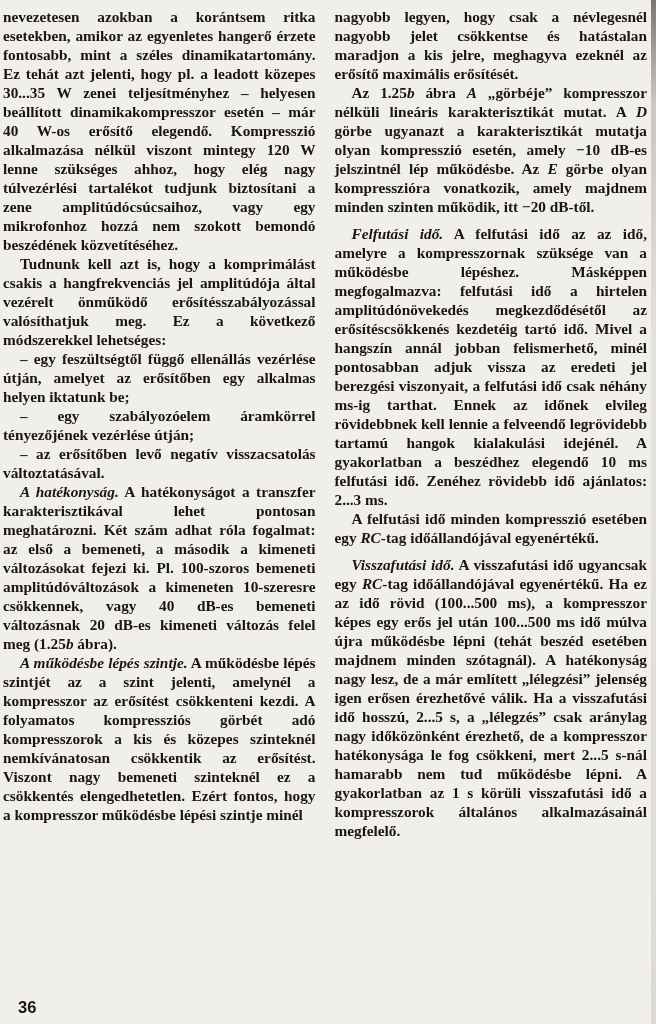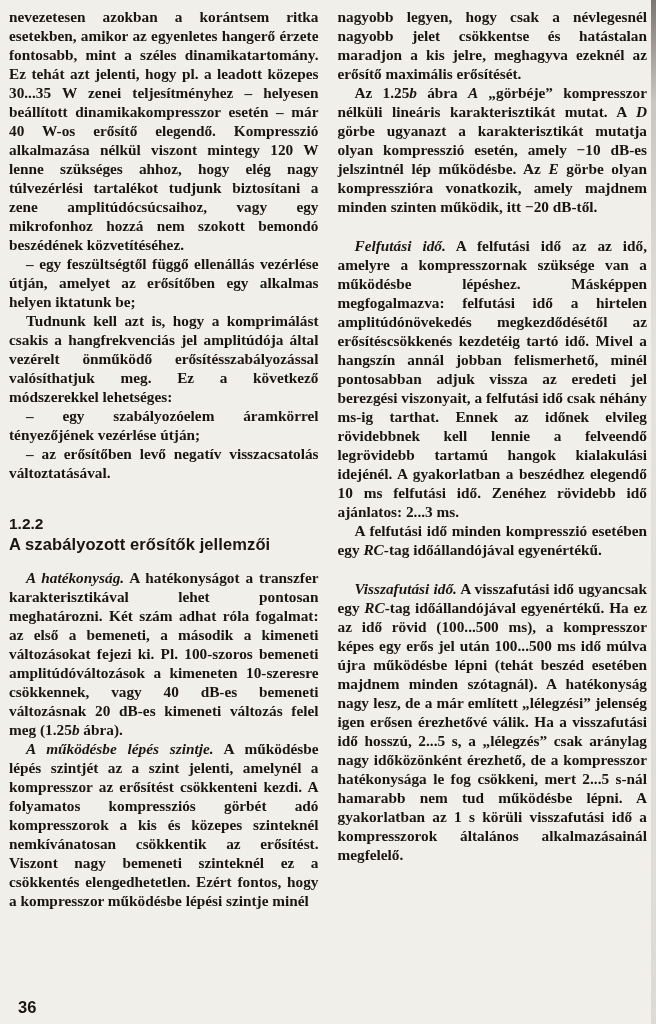--- a/index.html
+++ b/index.html
@@ -2,35 +2,35 @@
 <html lang="hu"><head>
 <meta charset="utf-8">
 <style>
   html, body { margin:0; padding:0; }
   body {
     width:656px; height:1024px; overflow:hidden;
     background:#f1efe9;
   }
   .page {
     position:relative; width:656px; height:1024px; box-sizing:border-box;
-    padding:7px 9px 0 9px;
+    padding:7px 9px 0 3px;
     font-family:"Liberation Serif", serif;
     font-weight:700;
     color:#1a1510;
   }
   .columns { display:flex; gap:19px; }
   .column {
     flex:1 1 0; min-width:0;
     font-size:15.3px; line-height:19px;
     text-align:justify;
     hyphens:auto; -webkit-hyphens:auto;
   }
   p.para { margin:0; }
   p.indent { text-indent:17px; }
-  p.gap-before { margin-top:20px; }
+  p.gap-before { margin-top:8px; }
   .it { font-style:italic; }
   .section-heading {
     margin:32px 0 13px 0;
     font-family:"Liberation Sans", sans-serif;
     font-weight:700;
     text-align:left;
   }
   .heading-number { font-size:15.5px; line-height:19px; }
   .heading-title  { font-size:16.5px; line-height:22px; letter-spacing:0.1px; }
   .page-number {
@@ -48,28 +48,24 @@
     pointer-events:none;
   }
 </style>
 </head>
 <body style="background: rgb(241, 239, 233);">
 
 <div class="page" style="color: rgb(26, 21, 16);">
   <div class="columns">
     <div class="column" lang="hu">
         <p class="para"><span>nevezetesen azokban a korántsem ritka esetekben, amikor az egyenletes hangerő érzete fontosabb, mint a széles dinamikatartomány. Ez tehát azt jelenti, hogy pl. a leadott közepes 30...35 W zenei teljesítményhez – helyesen beállított dinamikakompresszor esetén – már 40 W-os erősítő elegendő. Kompresszió alkalmazása nélkül viszont mintegy 120 W lenne szükséges ahhoz, hogy elég nagy túlvezérlési tartalékot tudjunk biztosítani a zene amplitúdócsúcsaihoz, vagy egy mikrofonhoz hozzá nem szokott bemondó beszédének közvetítéséhez.</span></p>
+        <p class="para indent"><span>Tudnunk kell azt is, hogy a komprimálást csakis a hangfrekvenciás jel amplitúdója által vezérelt önműködő erősítésszabályozással valósíthatjuk meg. Ez a következő módszerekkel lehetséges:</span></p>
         <p class="para indent"><span>– egy feszültségtől függő ellenállás vezérlése útján, amelyet az erősítőben egy alkalmas helyen iktatunk be;</span></p>
-        <p class="para indent"><span>Tudnunk kell azt is, hogy a komprimálást csakis a hangfrekvenciás jel amplitúdója által vezérelt önműködő erősítésszabályozással valósíthatjuk meg. Ez a következő módszerekkel lehetséges:</span></p>
         <p class="para indent"><span>– egy szabályozóelem áramkörrel tényezőjének vezérlése útján;</span></p>
         <p class="para indent"><span>– az erősítőben levő negatív visszacsatolás változtatásával.</span></p>
-        <div class="section-heading">
-          <div class="heading-number">1.2.2</div>
-          <div class="heading-title">A szabályozott erősítők jellemzői</div>
-        </div>
         <p class="para indent"><span class="it">A hatékonyság.</span><span> A hatékonyságot a transzfer karakterisztikával lehet pontosan meghatározni. Két szám adhat róla fogalmat: az első a bemeneti, a második a kimeneti változásokat fejezi ki. Pl. 100-szoros bemeneti amplitúdóváltozások a kimeneten 10-szeresre csökkennek, vagy 40 dB-es bemeneti változásnak 20 dB-es kimeneti változás felel meg (1.25</span><span class="it">b</span><span> ábra).</span></p>
         <p class="para indent"><span class="it">A működésbe lépés szintje.</span><span> A működésbe lépés szintjét az a szint jelenti, amelynél a kompresszor az erősítést csökkenteni kezdi. A folyamatos kompressziós görbét adó kompresszorok a kis és közepes szinteknél nemkívánatosan csökkentik az erősítést. Viszont nagy bemeneti szinteknél ez a csökkentés elengedhetetlen. Ezért fontos, hogy a kompresszor működésbe lépési szintje minél</span></p>
       </div>
     <div class="column" lang="hu">
         <p class="para"><span>nagyobb legyen, hogy csak a névlegesnél nagyobb jelet csökkentse és hatástalan maradjon a kis jelre, meghagyva ezeknél az erősítő maximális erősítését.</span></p>
         <p class="para indent"><span>Az 1.25</span><span class="it">b</span><span> ábra </span><span class="it">A</span><span> „görbéje” kompresszor nélküli lineáris karakterisztikát mutat. A </span><span class="it">D</span><span> görbe ugyanazt a karakterisztikát mutatja olyan kompresszió esetén, amely −10 dB-es jelszintnél lép működésbe. Az </span><span class="it">E</span><span> görbe olyan kompresszióra vonatkozik, amely majdnem minden szinten működik, itt −20 dB-től.</span></p>
         <p class="para indent gap-before"><span class="it">Felfutási idő.</span><span> A felfutási idő az az idő, amelyre a kompresszornak szüksége van a működésbe lépéshez. Másképpen megfogalmazva: felfutási idő a hirtelen amplitúdónövekedés megkezdődésétől az erősítéscsökkenés kezdetéig tartó idő. Mivel a hangszín annál jobban felismerhető, minél pontosabban adjuk vissza az eredeti jel berezgési viszonyait, a felfutási idő csak néhány ms-ig tarthat. Ennek az időnek elvileg rövidebbnek kell lennie a felveendő legrövidebb tartamú hangok kialakulási idejénél. A gyakorlatban a beszédhez elegendő 10 ms felfutási idő. Zenéhez rövidebb idő ajánlatos: 2...3 ms.</span></p>
         <p class="para indent"><span>A felfutási idő minden kompresszió esetében egy </span><span class="it">RC</span><span>-tag időállandójával egyenértékű.</span></p>
         <p class="para indent gap-before"><span class="it">Visszafutási idő.</span><span> A visszafutási idő ugyancsak egy </span><span class="it">RC</span><span>-tag időállandójával egyenértékű. Ha ez az idő rövid (100...500 ms), a kompresszor képes egy erős jel után 100...500 ms idő múlva újra működésbe lépni (tehát beszéd esetében majdnem minden szótagnál). A hatékonyság nagy lesz, de a már említett „lélegzési” jelenség igen erősen érezhetővé válik. Ha a visszafutási idő hosszú, 2...5 s, a „lélegzés” csak aránylag nagy időközönként érezhető, de a kompresszor hatékonysága le fog csökkeni, mert 2...5 s-nál hamarabb nem tud működésbe lépni. A gyakorlatban az 1 s körüli visszafutási idő a kompresszorok általános alkalmazásainál megfelelő.</span></p>
       </div>

